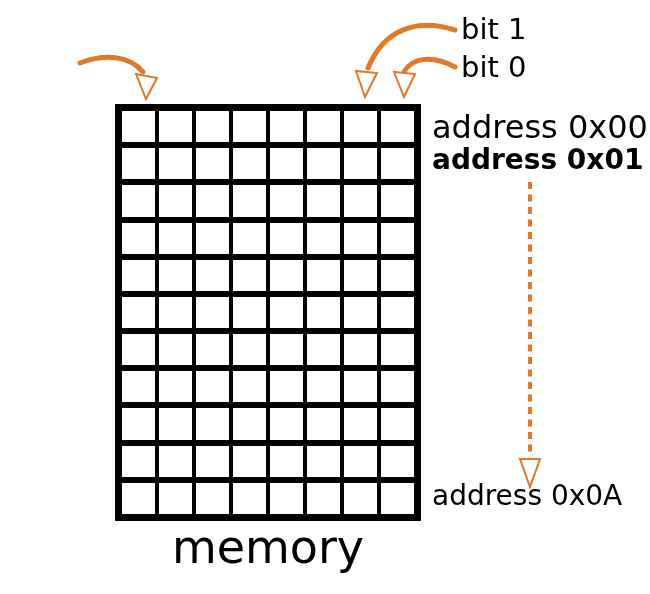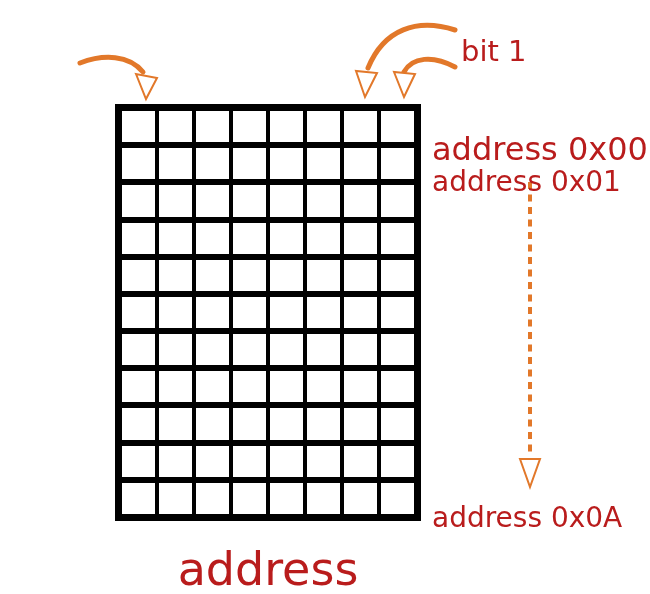--- a/index.html
+++ b/index.html
@@ -5,31 +5,30 @@
   html,body{margin:0;padding:0;background:#ffffff;}
   .canvas{
     position:relative;
     width:650px;height:594px;
     background:#ffffff;
     font-family:"DejaVu Sans","Liberation Sans",sans-serif;
     overflow:hidden;
   }
   .label{
     position:absolute;
-    color:#b91c1c;
+    color:#000000;
     font-size:29px;
     line-height:1.1;
     white-space:nowrap;
-    margin-top:22px;
   }
   .label-bit7{left:10px;top:50px;}
   .label-bit1{left:461px;top:14px;}
   .label-bit0{left:461px;top:52px;}
   .label-addr00{left:432px;top:110px;font-size:32px;}
-  .label-addr01{left:432px;top:145px;font-size:28px;}
+  .label-addr01{left:432px;top:145px;font-size:28px;font-weight:bold;}
   .label-addr0A{left:432px;top:481px;font-size:28px;}
   .label-memory{
     left:115px;top:522px;width:306px;
     text-align:center;font-size:46px;
   }
   .memory-grid-outer{
     position:absolute;
     left:115px;top:104px;
     width:306px;height:417px;
     box-sizing:border-box;
@@ -184,18 +183,19 @@
       <path class="arrowhead" d="M 394,72 L 404,97 L 415,74 Z"></path>
     </g>
 
     <g>
       <path class="arrow-dashed" d="M 530,182 L 530,457"></path>
       <path class="arrowhead" d="M 520,459 L 530,487 L 540,459 Z"></path>
     </g>
   </svg>
 
   <div class="label label-bit1">bit 1</div>
+  <div class="label label-bit0">bit 0</div>
   <div class="label label-addr00">address 0x00</div>
   <div class="label label-addr01">address 0x01</div>
   <div class="label label-addr0A">address 0x0A</div>
-  <div class="label label-memory">address</div>
+  <div class="label label-memory">memory</div>
 
 </div>
 
 </body></html>

